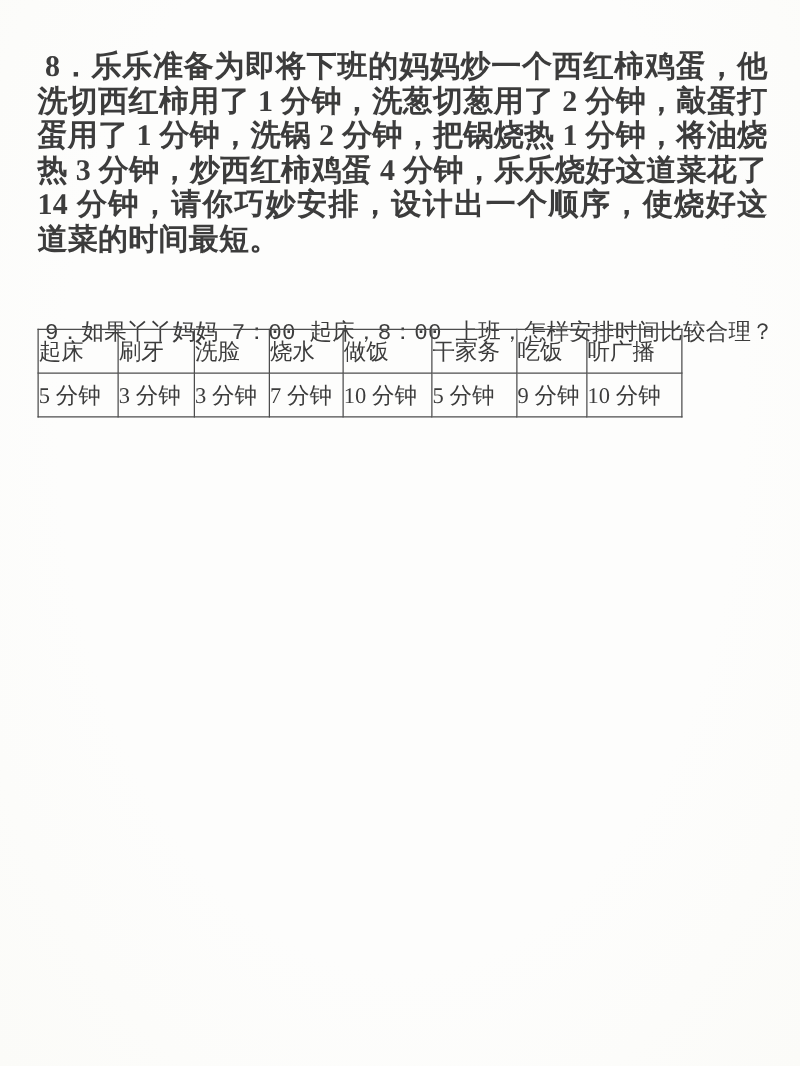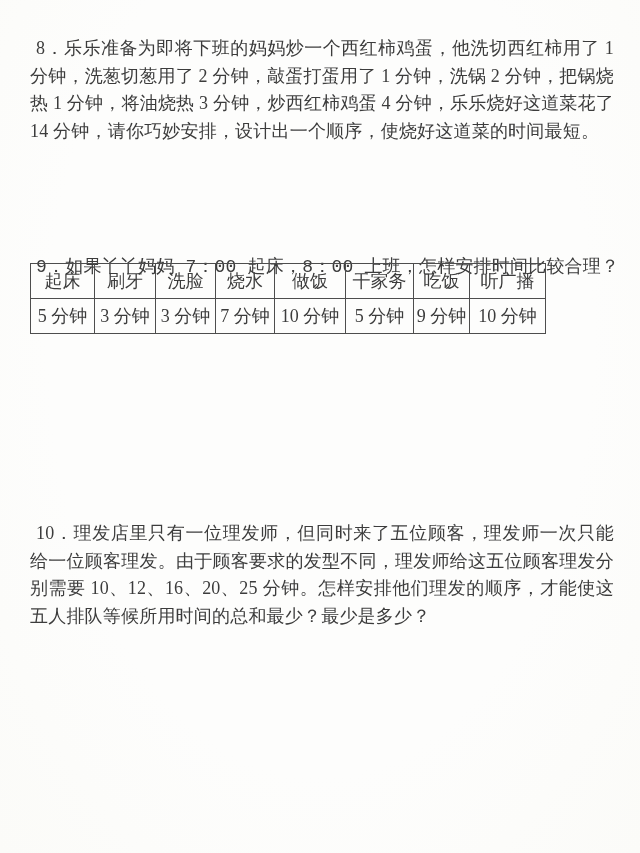--- a/index.html
+++ b/index.html
@@ -18,25 +18,26 @@
     position: relative;
     width: 640px;
     height: 853px;
     background: radial-gradient(ellipse at 50% 40%, #fdfdfc 60%, #fbfbf8 100%);
     box-sizing: border-box;
   }
   .problem-text {
     position: absolute;
     left: 30px;
     width: 584px;
-    font-size: 18px;
+    font-size: 24px;
     line-height: 27.5px;
     text-align: justify;
     text-indent: 6px;
     letter-spacing: 0.2px;
+    font-weight: bold;
   }
   #problem-8 { top: 17px; }
   #problem-9-heading {
     position: absolute;
     left: 30px;
     top: 236px;
     width: 584px;
     font-size: 18px;
     line-height: 26px;
     text-indent: 6px;
@@ -47,21 +48,20 @@
   #schedule-table {
     position: absolute;
     left: 30px;
     top: 263px;
     border-collapse: collapse;
     table-layout: fixed;
     font-size: 18px;
   }
   #schedule-table td {
     border: 1.6px solid #4d4d4d;
-    text-align: center;
     vertical-align: middle;
     padding: 0;
     height: 34px;
     white-space: nowrap;
     overflow: hidden;
   }
   #problem-10 { top: 502px; }
 </style>
 </head>
 <body>
@@ -100,15 +100,14 @@
         <td>3 分钟</td>
         <td>7 分钟</td>
         <td>10 分钟</td>
         <td>5 分钟</td>
         <td>9 分钟</td>
         <td>10 分钟</td>
       </tr>
     </tbody>
   </table>
 
-  <p id="problem-10" class="problem-text">10．理发店里只有一位理发师，但同时来了五位顾客，理发师一次只能给一位顾客理发。由于顾客要求的发型不同，理发师给这五位顾客理发分别需要 10、12、16、20、25 分钟。怎样安排他们理发的顺序，才能使这五人排队等候所用时间的总和最少？最少是多少？</p>
 
 </div>
 
 </body></html>

